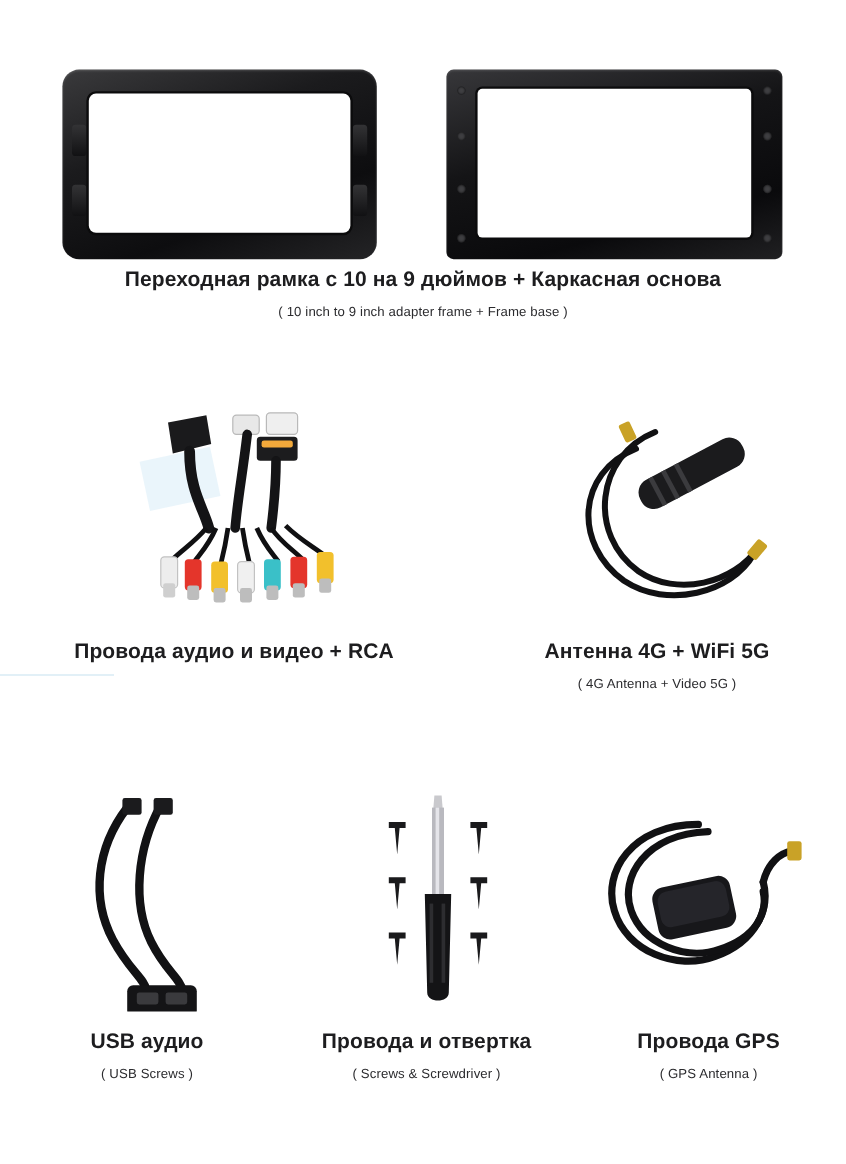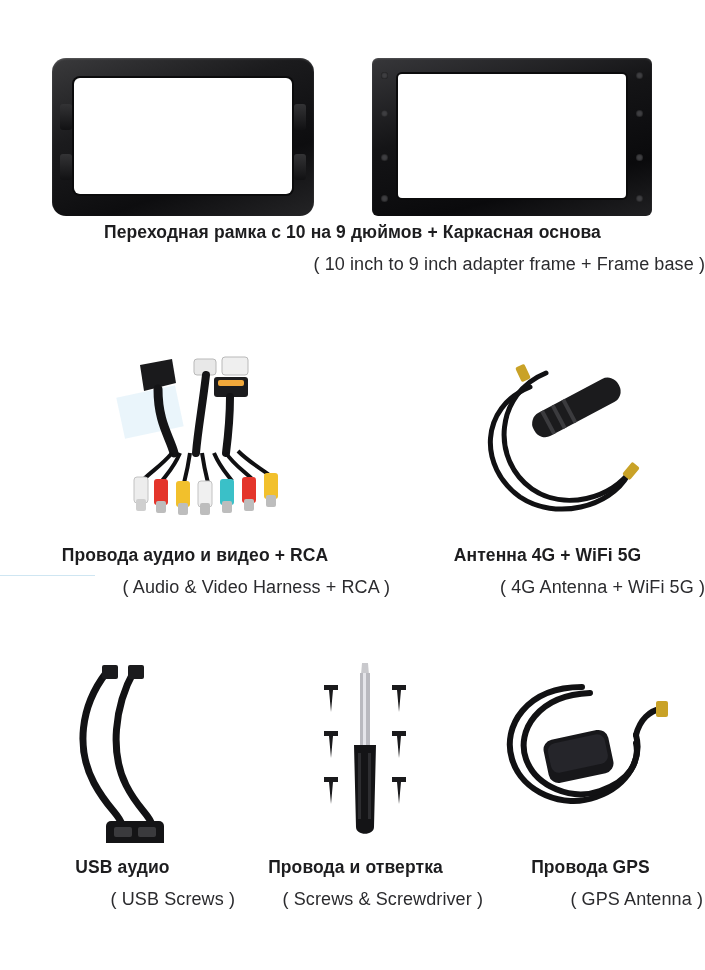--- a/index.html
+++ b/index.html
@@ -23,24 +23,24 @@
   .cap-ru {
     font-size: 17.5px;
     font-weight: bold;
     color: #1d1d1f;
     text-align: center;
     letter-spacing: 0.1px;
     line-height: 1.25;
     white-space: nowrap;
   }
   .cap-en {
-    font-size: 18px;
+    font-size: 11px;
     font-weight: normal;
     color: #2b2b2e;
-    text-align: right;
+    text-align: center;
     letter-spacing: 0.1px;
     line-height: 1.3;
     white-space: nowrap;
   }
 
   
   .section1 {
     position: absolute;
     top: 0; left: 0;
     width: 705px;
@@ -124,21 +124,21 @@
   .bf-hole.h5 { right: 9px; top: 14px; }
   .bf-hole.h6 { right: 9px; top: 52px; }
   .bf-hole.h7 { right: 9px; top: 96px; }
   .bf-hole.h8 { right: 9px; bottom: 14px; }
 
   .caption-block { position: absolute; width: 705px; text-align: center; }
   #cap1 { top: 222px; }
   #cap1 .cap-en { margin-top: 9px; }
 
   
-  .section2 { position: absolute; top: 333px; left: 0; width: 705px; height: 290px; }
+  .section2 { position: absolute; top: 320px; left: 0; width: 705px; height: 290px; }
   .art-box { position: absolute; }
 
   
   .accent-blue {
     position: absolute;
     background: #d9edf7;
     opacity: .55;
   }
 
   .cap2a { position: absolute; left: 0; top: 212px; width: 390px; }
@@ -254,25 +254,24 @@
         <path d="M70 40 C20 60 18 120 60 150 C96 174 150 160 168 128" stroke="#111113" stroke-width="5" fill="none" stroke-linecap="round"></path>
         <path d="M86 26 C36 46 30 112 72 142 C104 164 152 152 172 122" stroke="#111113" stroke-width="5" fill="none" stroke-linecap="round"></path>
 
         <rect x="58" y="18" width="10" height="16" rx="2" fill="#c9a227" transform="rotate(-25 63 26)"></rect>
         <rect x="166" y="116" width="10" height="16" rx="2" fill="#c9a227" transform="rotate(40 171 124)"></rect>
       </svg>
     </div>
 
     <div class="cap2a">
       <div class="cap-ru">Провода аудио и видео + RCA</div>
-      <div class="cap-en">( Audio &amp; Video Harness + RCA )</div>
     </div>
     <div class="cap2b">
       <div class="cap-ru">Антенна 4G + WiFi 5G</div>
-      <div class="cap-en">( 4G Antenna + WiFi 5G )</div>
+      <div class="cap-en">( 4G Antenna + Video 5G )</div>
     </div>
   </div>
 
   <div class="section3">
 
     <div class="art-box" style="left:58px; top:18px; width:185px; height:180px;">
       <svg width="185" height="180" viewBox="0 0 185 180" xmlns="http://www.w3.org/2000/svg">
         <path d="M48 10 C22 44 18 86 36 120 C50 146 62 152 64 162" stroke="#121214" stroke-width="7" fill="none" stroke-linecap="round"></path>
         <path d="M76 8 C56 44 52 90 68 122 C80 146 92 152 94 162" stroke="#121214" stroke-width="7" fill="none" stroke-linecap="round"></path>
         <rect x="44" y="2" width="16" height="14" rx="2" fill="#1b1b1d"></rect>

